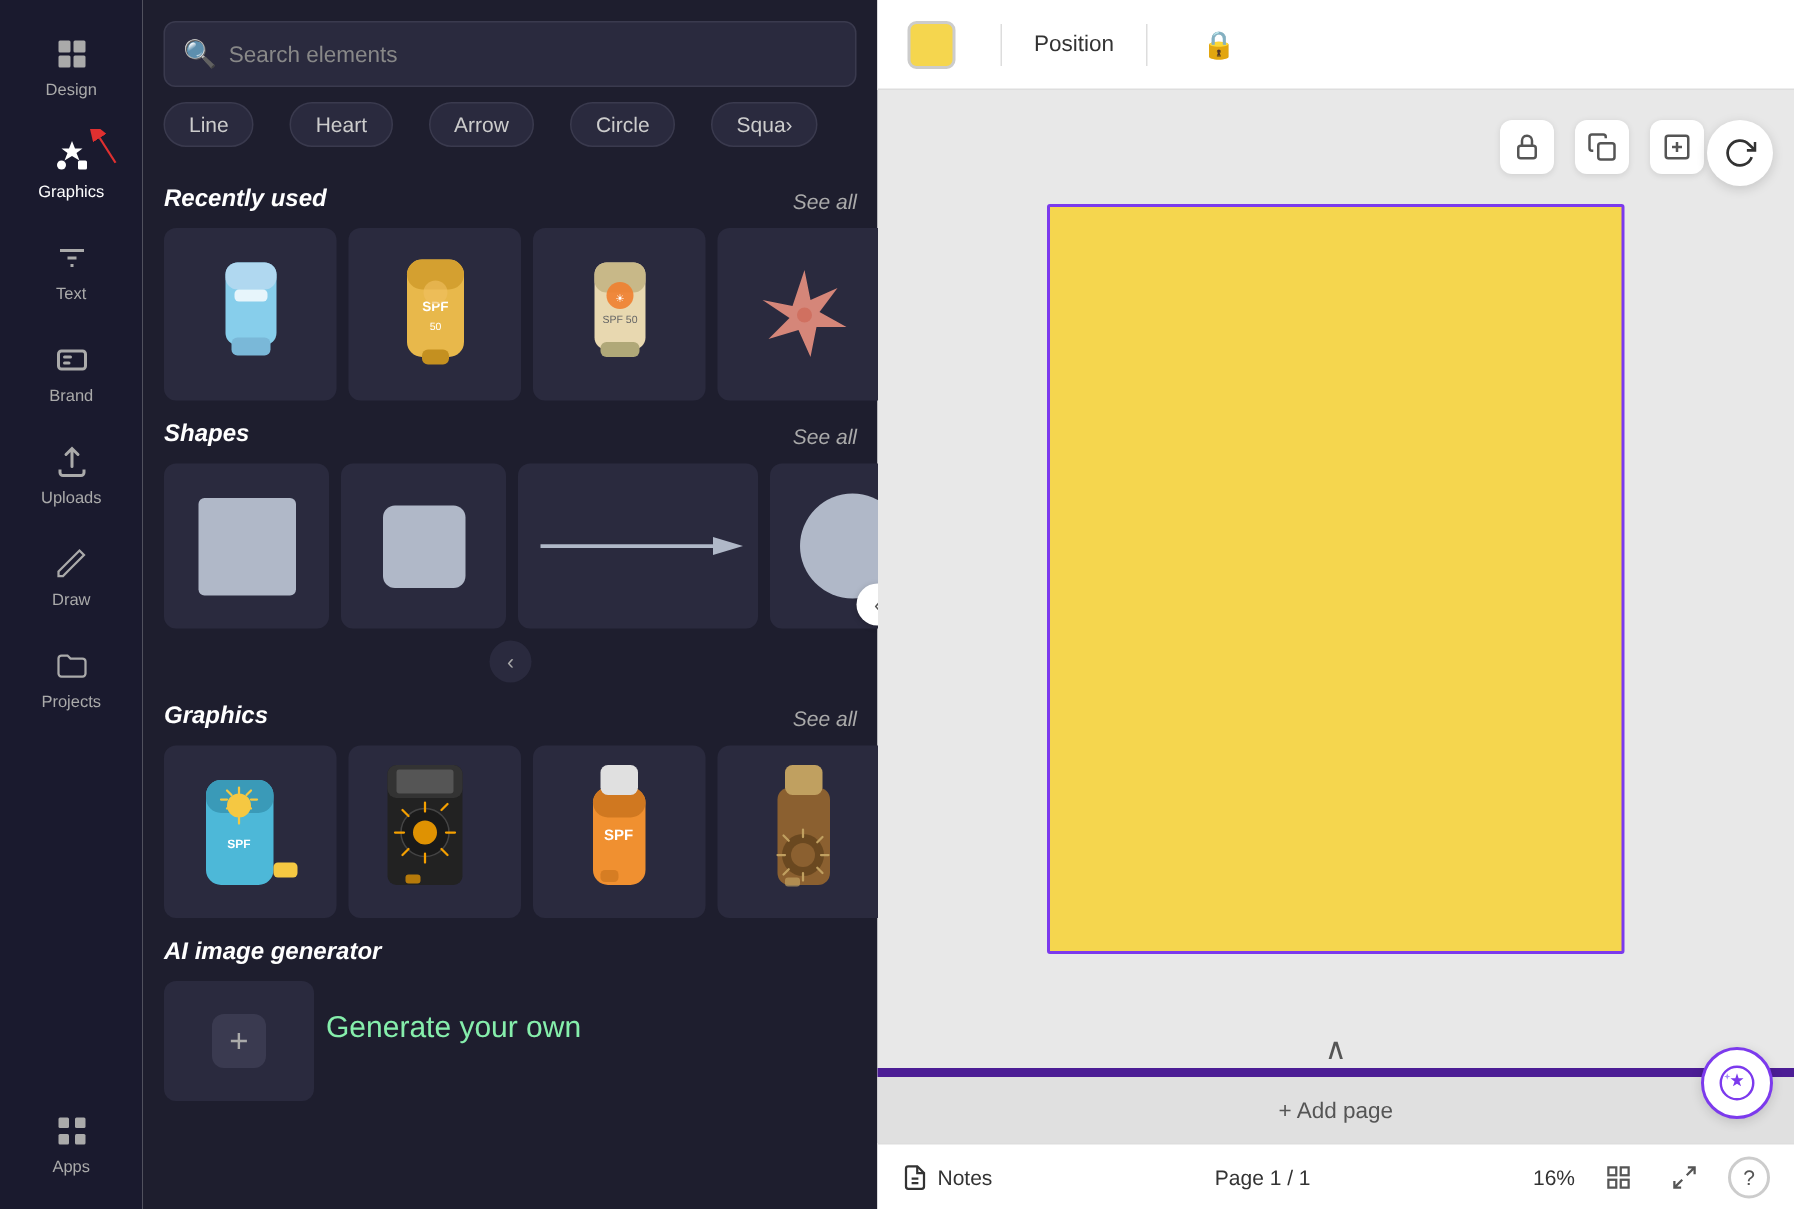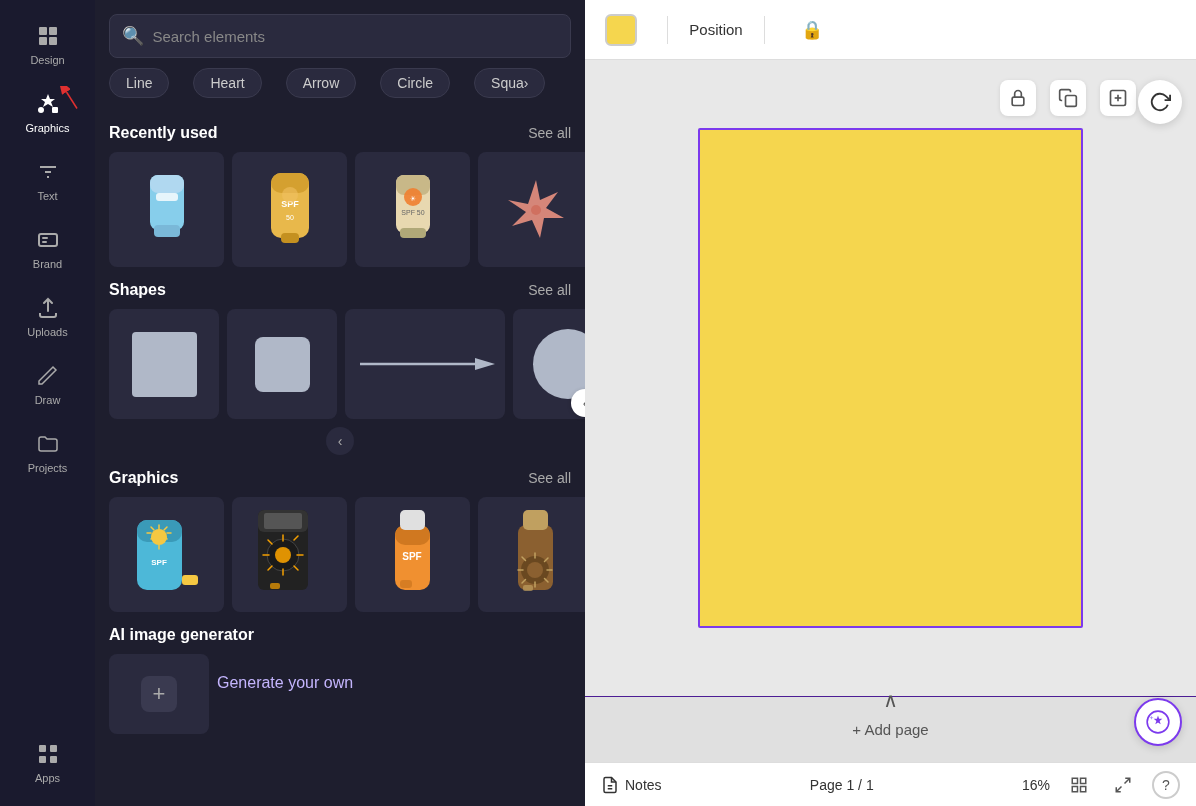--- a/index.html
+++ b/index.html
@@ -94,22 +94,23 @@
       flex: 1;
       overflow-y: auto;
       padding: 0 14px 14px 14px;
     }
     .panel-scroll::-webkit-scrollbar { width: 4px; }
     .panel-scroll::-webkit-scrollbar-thumb { background: #444; border-radius: 2px; }
 
     .section-header {
       display: flex;
       justify-content: space-between;
-      align-items: center;
+      align-items: flex-end;
       margin: 14px 0 10px 0;
+      font-style: italic;
     }
     .section-title {
       color: #fff;
       font-size: 16px;
       font-weight: 600;
     }
     .see-all {
       color: #aaa;
       font-size: 14px;
       cursor: pointer;
@@ -299,27 +300,27 @@
     .canvas-page {
       width: 385px;
       height: 500px;
       background: #f5d64e;
       border: 2.5px solid #7c3aed;
       border-radius: 2px;
       position: relative;
     }
 
     .add-page-bar {
-      height: 66px;
+      height: 50px;
       background: #e0e0e0;
       display: flex;
       align-items: center;
       justify-content: center;
       cursor: pointer;
-      border-top: 1px solid #4c1d95;
+      border-top: 6px solid #4c1d95;
     }
     .add-page-btn {
       font-size: 15px;
       color: #555;
       font-weight: 500;
     }
 
     .magic-btn {
       position: absolute;
       bottom: 60px;
@@ -645,21 +646,21 @@
     </div>
 
     <div class="ai-section">
       <div class="section-header">
         <span class="section-title">AI image generator</span>
       </div>
       <div style="display:flex; gap:8px; align-items:flex-start;">
         <div class="ai-thumb">
           <div class="ai-plus">+</div>
         </div>
-        <div style="color:#c4b5fd; font-size:16px; padding-top:20px;">Generate your own</div>
+        <div style="color:#86efac; font-size:20px; padding-top:20px;">Generate your own</div>
       </div>
     </div>
 
   </div>
 
   <div class="panel-collapse">‹</div>
 </div>
 
 <div class="canvas-area">
 

